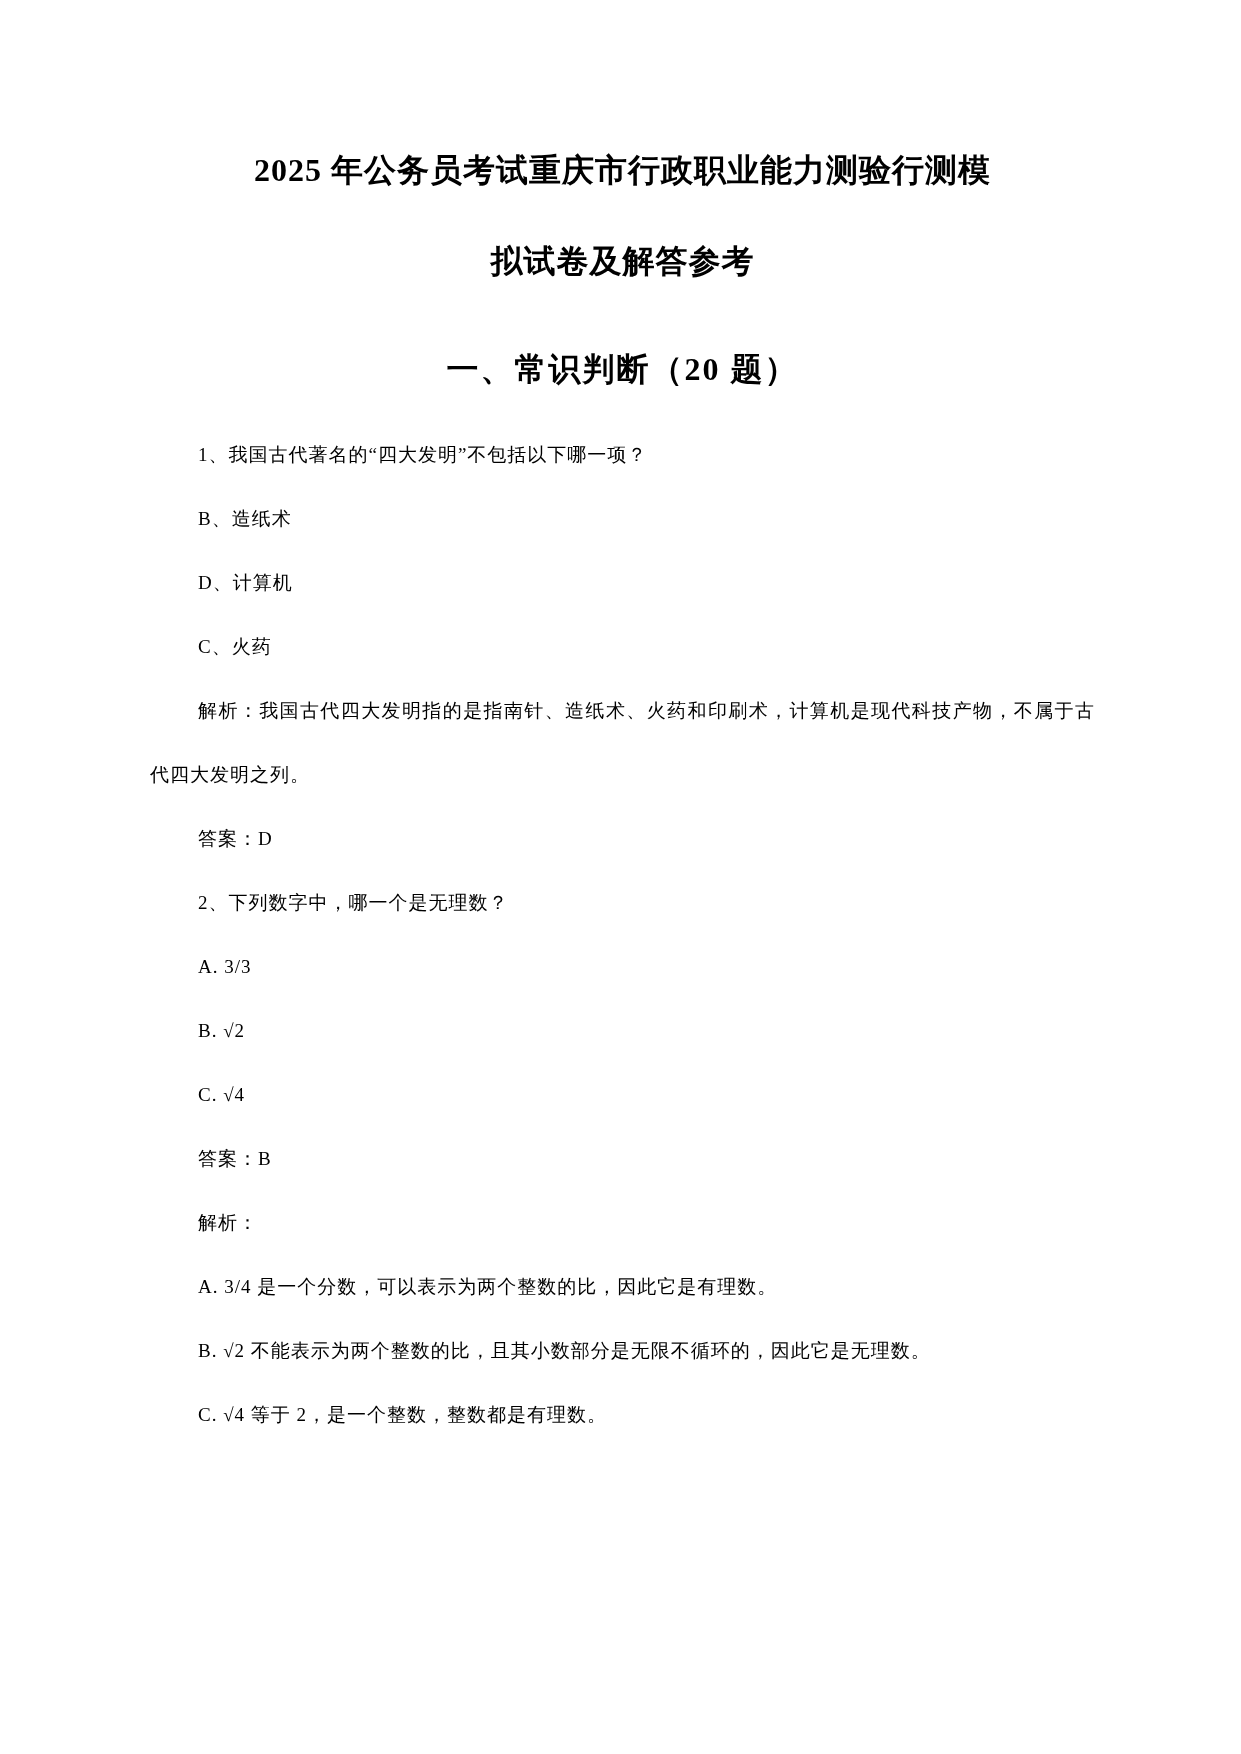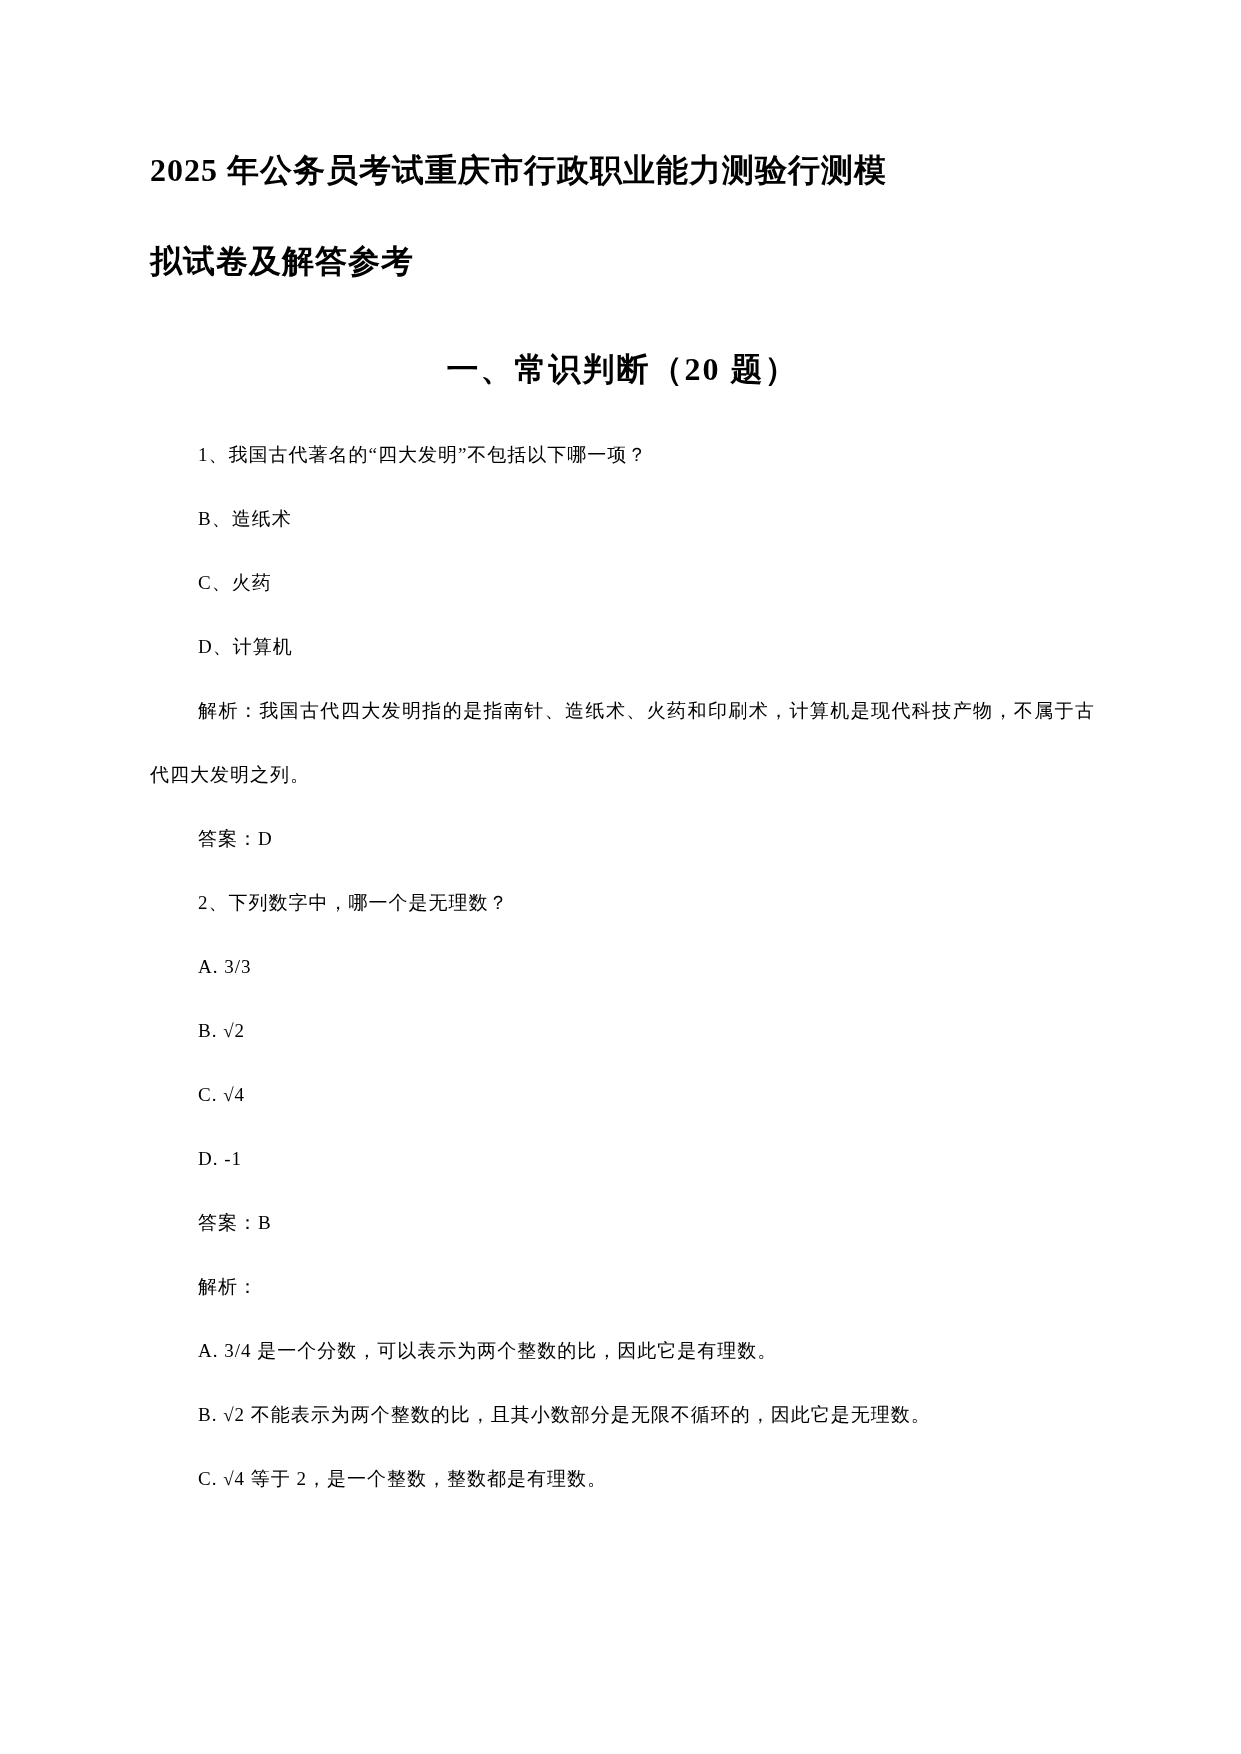--- a/index.html
+++ b/index.html
@@ -18,20 +18,21 @@
     color: #000000;
   }
   .inner {
     padding: 0 146px 0 150px; 
   }
   .doc-title {
     margin: 154px 0 0 0;
     font-size: 32px;
     line-height: 32px;
     font-weight: bold;
+    text-align: center;
     letter-spacing: 1px;
   }
   .doc-title.second {
     margin-top: 59px;
   }
   .section-heading {
     margin: 75px 0 0 0;
     font-size: 32px;
     line-height: 34px;
     font-weight: bold;
@@ -58,32 +59,31 @@
 
     <div class="doc-title">2025 年公务员考试重庆市行政职业能力测验行测模</div>
 
     <div class="doc-title second">拟试卷及解答参考</div>
 
     <div class="section-heading">一、常识判断（20 题）</div>
 
     <div class="doc-body">
       <p>1、我国古代著名的“四大发明”不包括以下哪一项？</p>
       <p>B、造纸术</p>
+      <p>D、计算机</p>
       <p>C、火药</p>
-      <p>D、计算机</p>
       <p>解析：我国古代四大发明指的是指南针、造纸术、火药和印刷术，计算机是现代科技产物，不属于古代四大发明之列。</p>
       <p>答案：D</p>
     </div>
 
     <div class="doc-body" style="margin-top:0">
       <p>2、下列数字中，哪一个是无理数？</p>
       <p>A. 3/3</p>
       <p>B. √2</p>
       <p>C. √4</p>
-      <p>D. -1</p>
       <p>答案：B</p>
       <p>解析：</p>
       <p>A. 3/4 是一个分数，可以表示为两个整数的比，因此它是有理数。</p>
       <p>B. √2 不能表示为两个整数的比，且其小数部分是无限不循环的，因此它是无理数。</p>
       <p>C. √4 等于 2，是一个整数，整数都是有理数。</p>
     </div>
 
   </div>
 </div>
 

